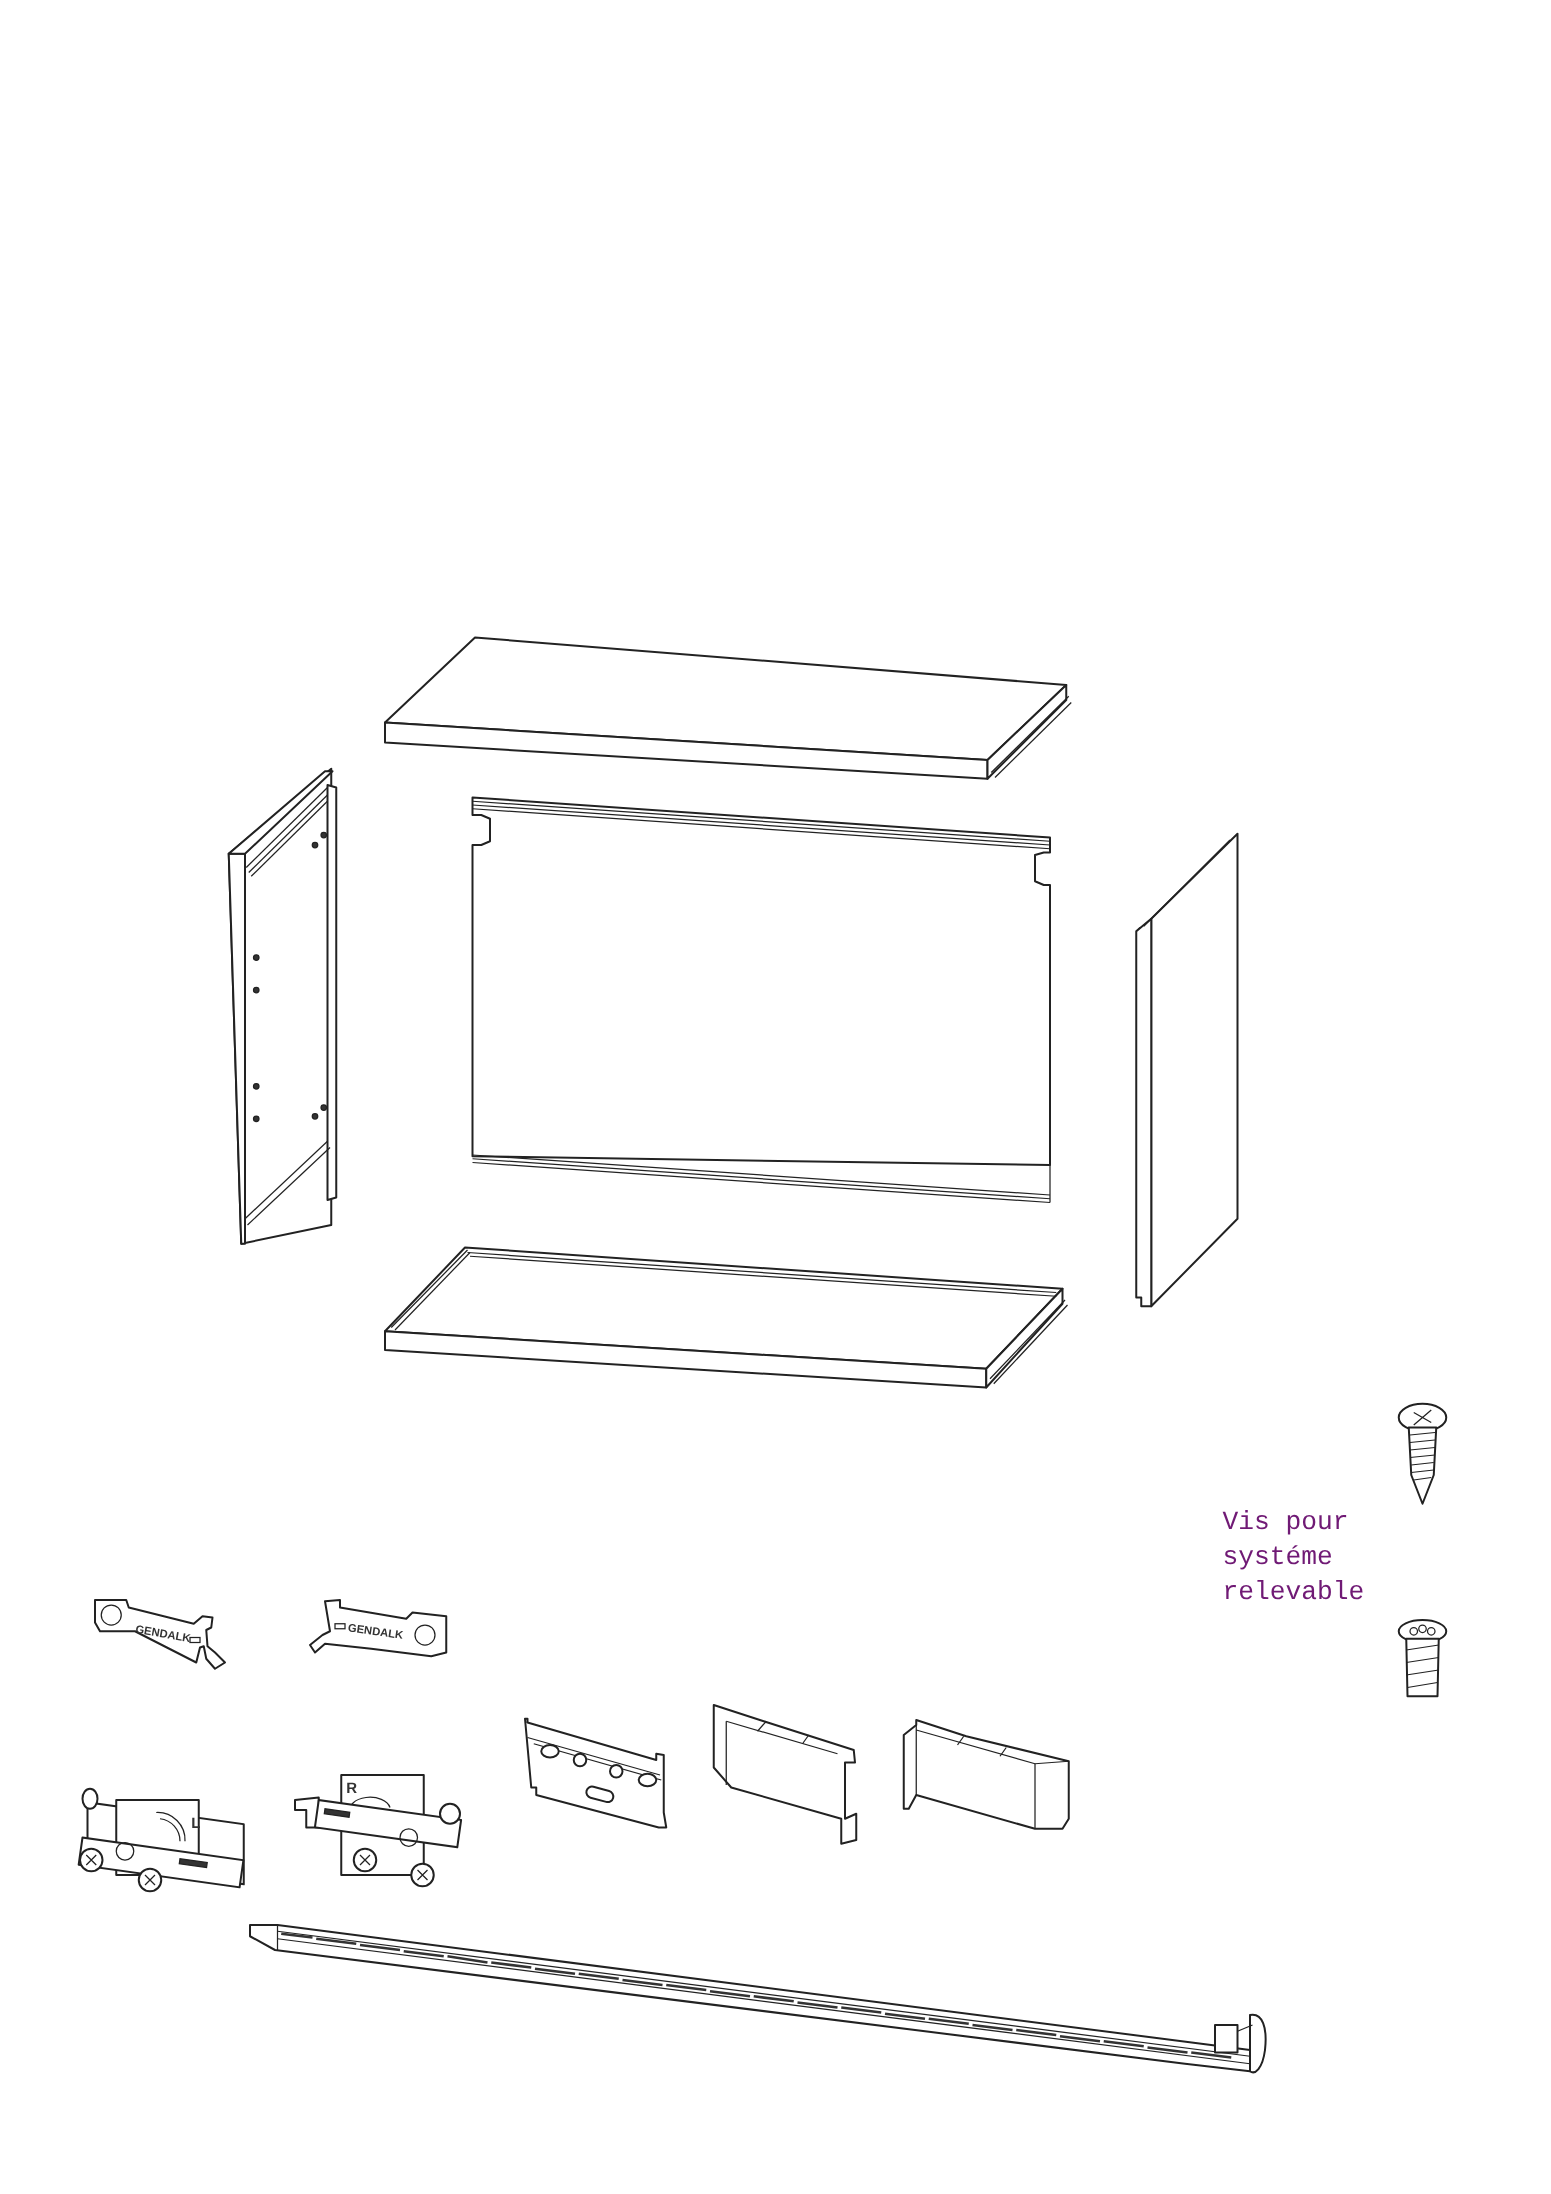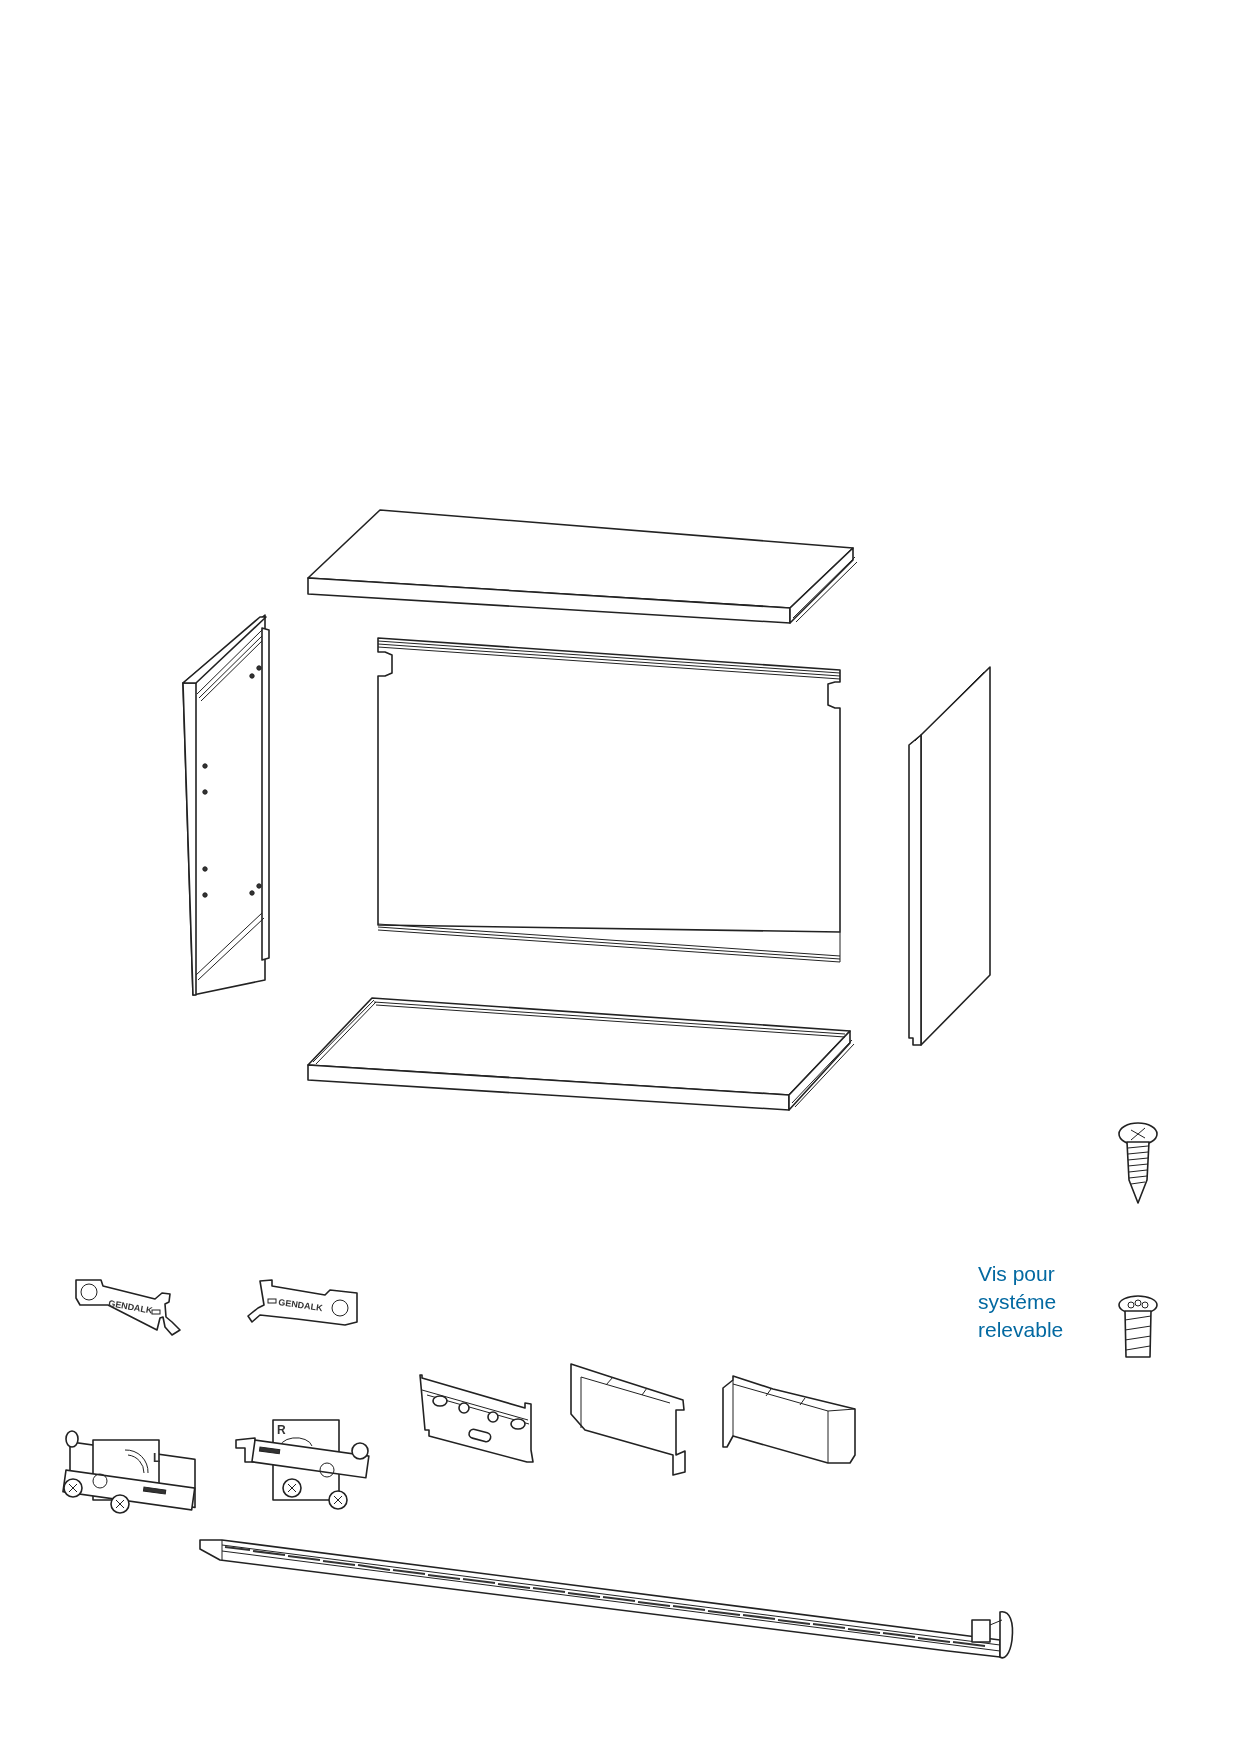--- a/index.html
+++ b/index.html
@@ -2,23 +2,23 @@
 <html><head>
   <meta charset="utf-8">
   <style>
     html, body { margin: 0; padding: 0; background: #ffffff; }
     body { width: 1241px; height: 1755px; position: relative; overflow: hidden; font-family: "Liberation Sans", sans-serif; }
     svg.drawing { position: absolute; left: 0; top: 0; }
     .part { fill: #ffffff; stroke: #222222; stroke-width: 1.6; stroke-linejoin: round; }
     .thin { fill: none; stroke: #222222; stroke-width: 1; }
     .dark { fill: #333333; stroke: #222222; stroke-width: 1; }
     .label {
-      position: absolute; left: 978px; top: 1260px;
-      font-size: 21px; line-height: 28px; color: #0369a1;
-      font-family: Liberation Sans, sans-serif;
+      position: absolute; left: 978px; top: 1205px;
+      font-size: 21px; line-height: 28px; color: #701a75;
+      font-family: Liberation Mono, monospace;
     }
     .label span { display: block; }
   </style>
 </head>
 <body>
 
 <svg class="drawing" width="1241" height="1755" viewBox="0 0 1241 1755">
 
   <g>
     <polygon class="part" points="380,510 853,548 790,608 308,578"></polygon>

